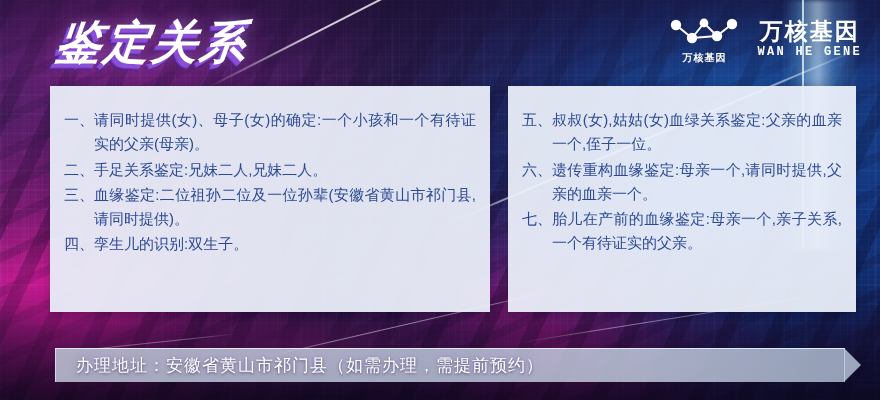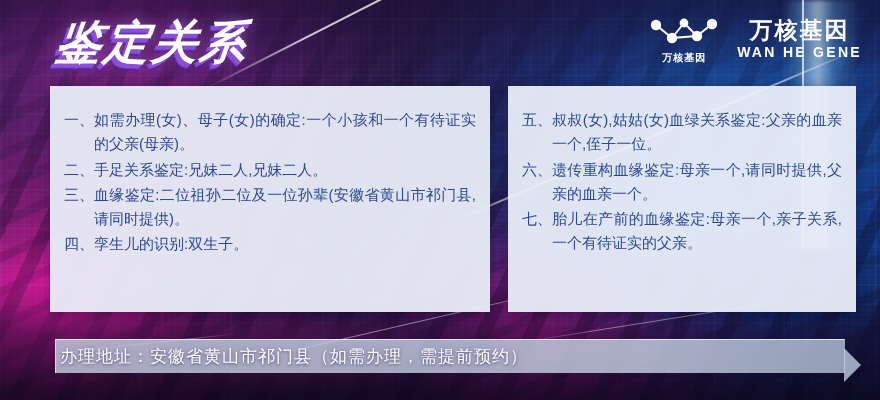--- a/index.html
+++ b/index.html
@@ -171,25 +171,26 @@
     gap: 2px;
   }
   .logo-word-cn {
     font-size: 23px;
     font-weight: bold;
     color: #ffffff;
     letter-spacing: 2px;
     line-height: 1.05;
   }
   .logo-word-en {
-    font-size: 14px;
+    font-size: 12px;
     font-weight: bold;
     color: #ffffff;
     letter-spacing: 2.3px;
     line-height: 1;
+    font-family: Liberation Mono, monospace;
   }
 
   
   .panels {
     position: absolute;
     left: 50px;
     top: 86px;
     width: 806px;
     height: 226px;
     display: flex;
@@ -219,34 +220,34 @@
   }
   .item-text {
     flex: 1 1 auto;
     text-align: justify;
   }
 
   
   .addr-bar {
     position: absolute;
     left: 55px;
-    top: 339px;
+    top: 348px;
     width: 790px;
     height: 34px;
     background: linear-gradient(90deg,
       rgba(196,206,222,0.82) 0%,
       rgba(198,210,228,0.80) 45%,
       rgba(205,218,236,0.78) 75%,
       rgba(200,214,234,0.72) 100%);
     border-top: 1px solid rgba(235,245,255,0.85);
     border-left: 1px solid rgba(235,245,255,0.70);
     box-sizing: border-box;
     display: flex;
     align-items: center;
-    padding-left: 4px;
+    padding-left: 20px;
   }
   .addr-arrow {
     position: absolute;
     left: 844px;
     top: 348px;
     width: 0; height: 0;
     border-top: 17px solid transparent;
     border-bottom: 17px solid transparent;
     border-left: 17px solid rgba(201,214,233,0.76);
   }
@@ -307,21 +308,21 @@
       <div class="logo-word-cn">万核基因</div>
       <div class="logo-word-en">WAN HE GENE</div>
     </div>
   </div>
 
   <div class="panels">
 
     <div class="panel panel-left">
       <div class="item">
         <span class="item-num">一、</span>
-        <span class="item-text">如需办理(女)、母子(女)的确定:一个小孩和一个有待证实的父亲(母亲)。</span>
+        <span class="item-text">请同时提供(女)、母子(女)的确定:一个小孩和一个有待证实的父亲(母亲)。</span>
       </div>
       <div class="item">
         <span class="item-num">二、</span>
         <span class="item-text">手足关系鉴定:兄妹二人,兄妹二人。</span>
       </div>
       <div class="item">
         <span class="item-num">三、</span>
         <span class="item-text">血缘鉴定:二位祖孙二位及一位孙辈(安徽省黄山市祁门县,请同时提供)。</span>
       </div>
       <div class="item">

